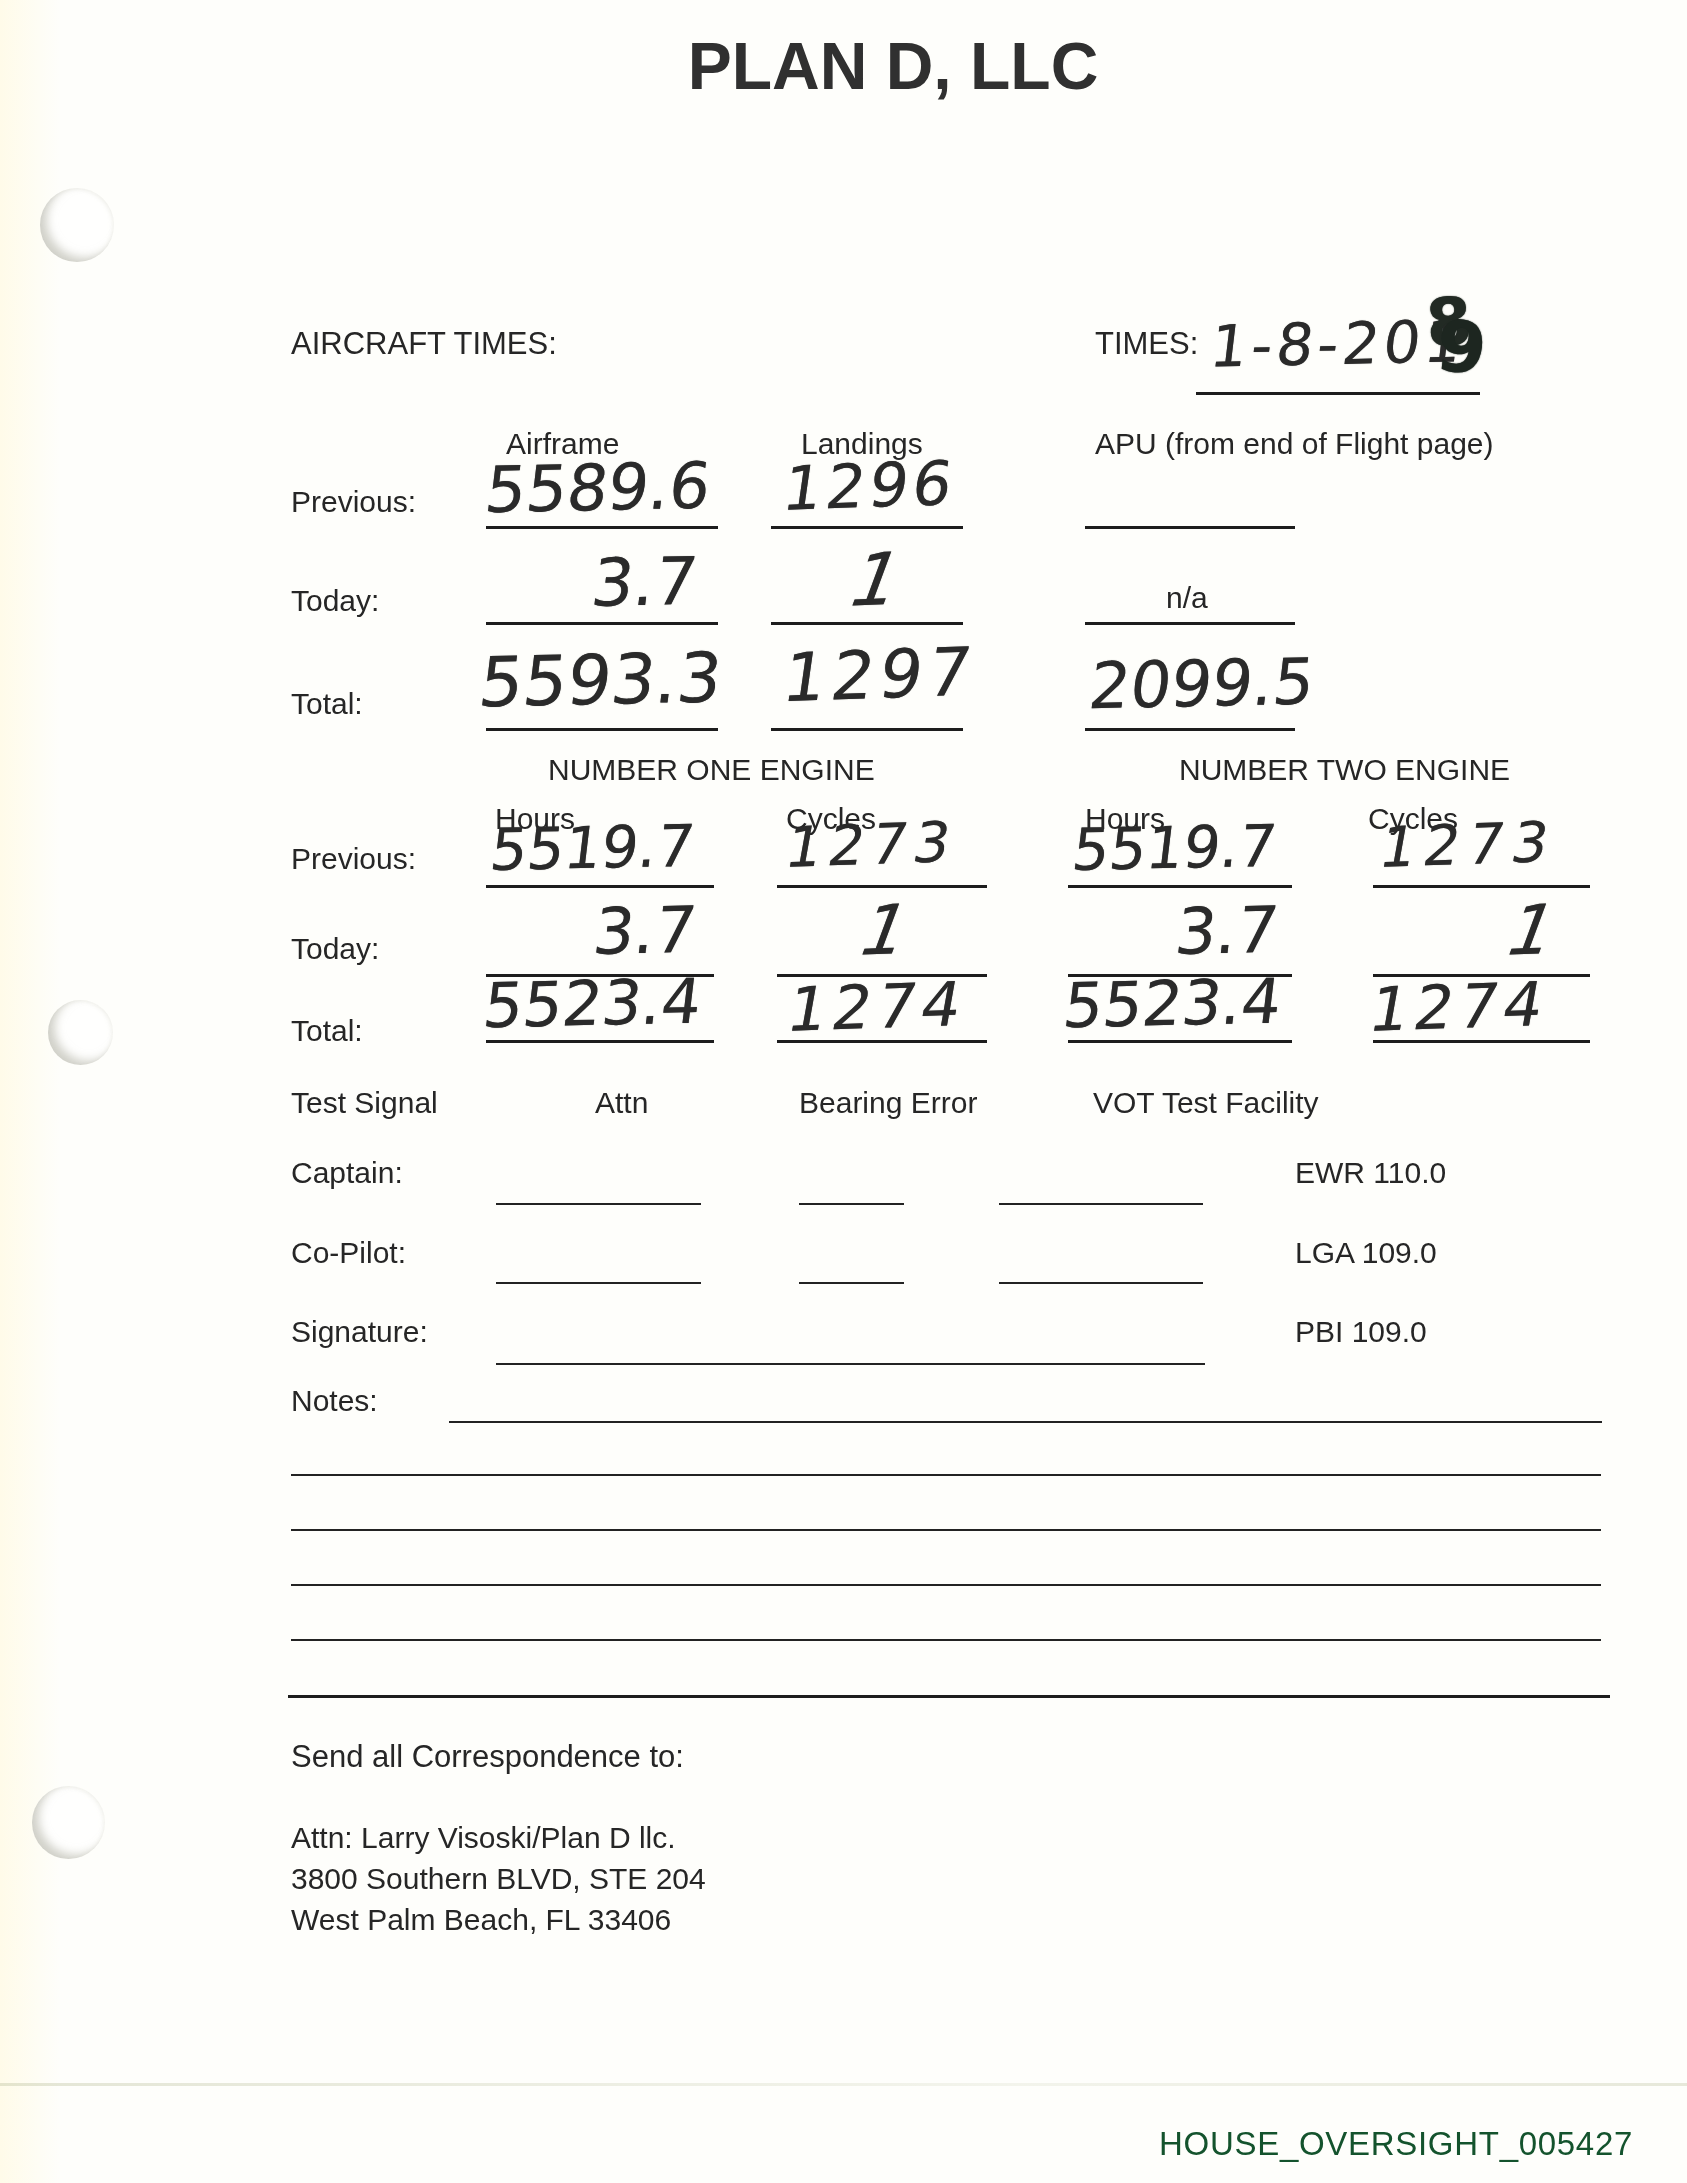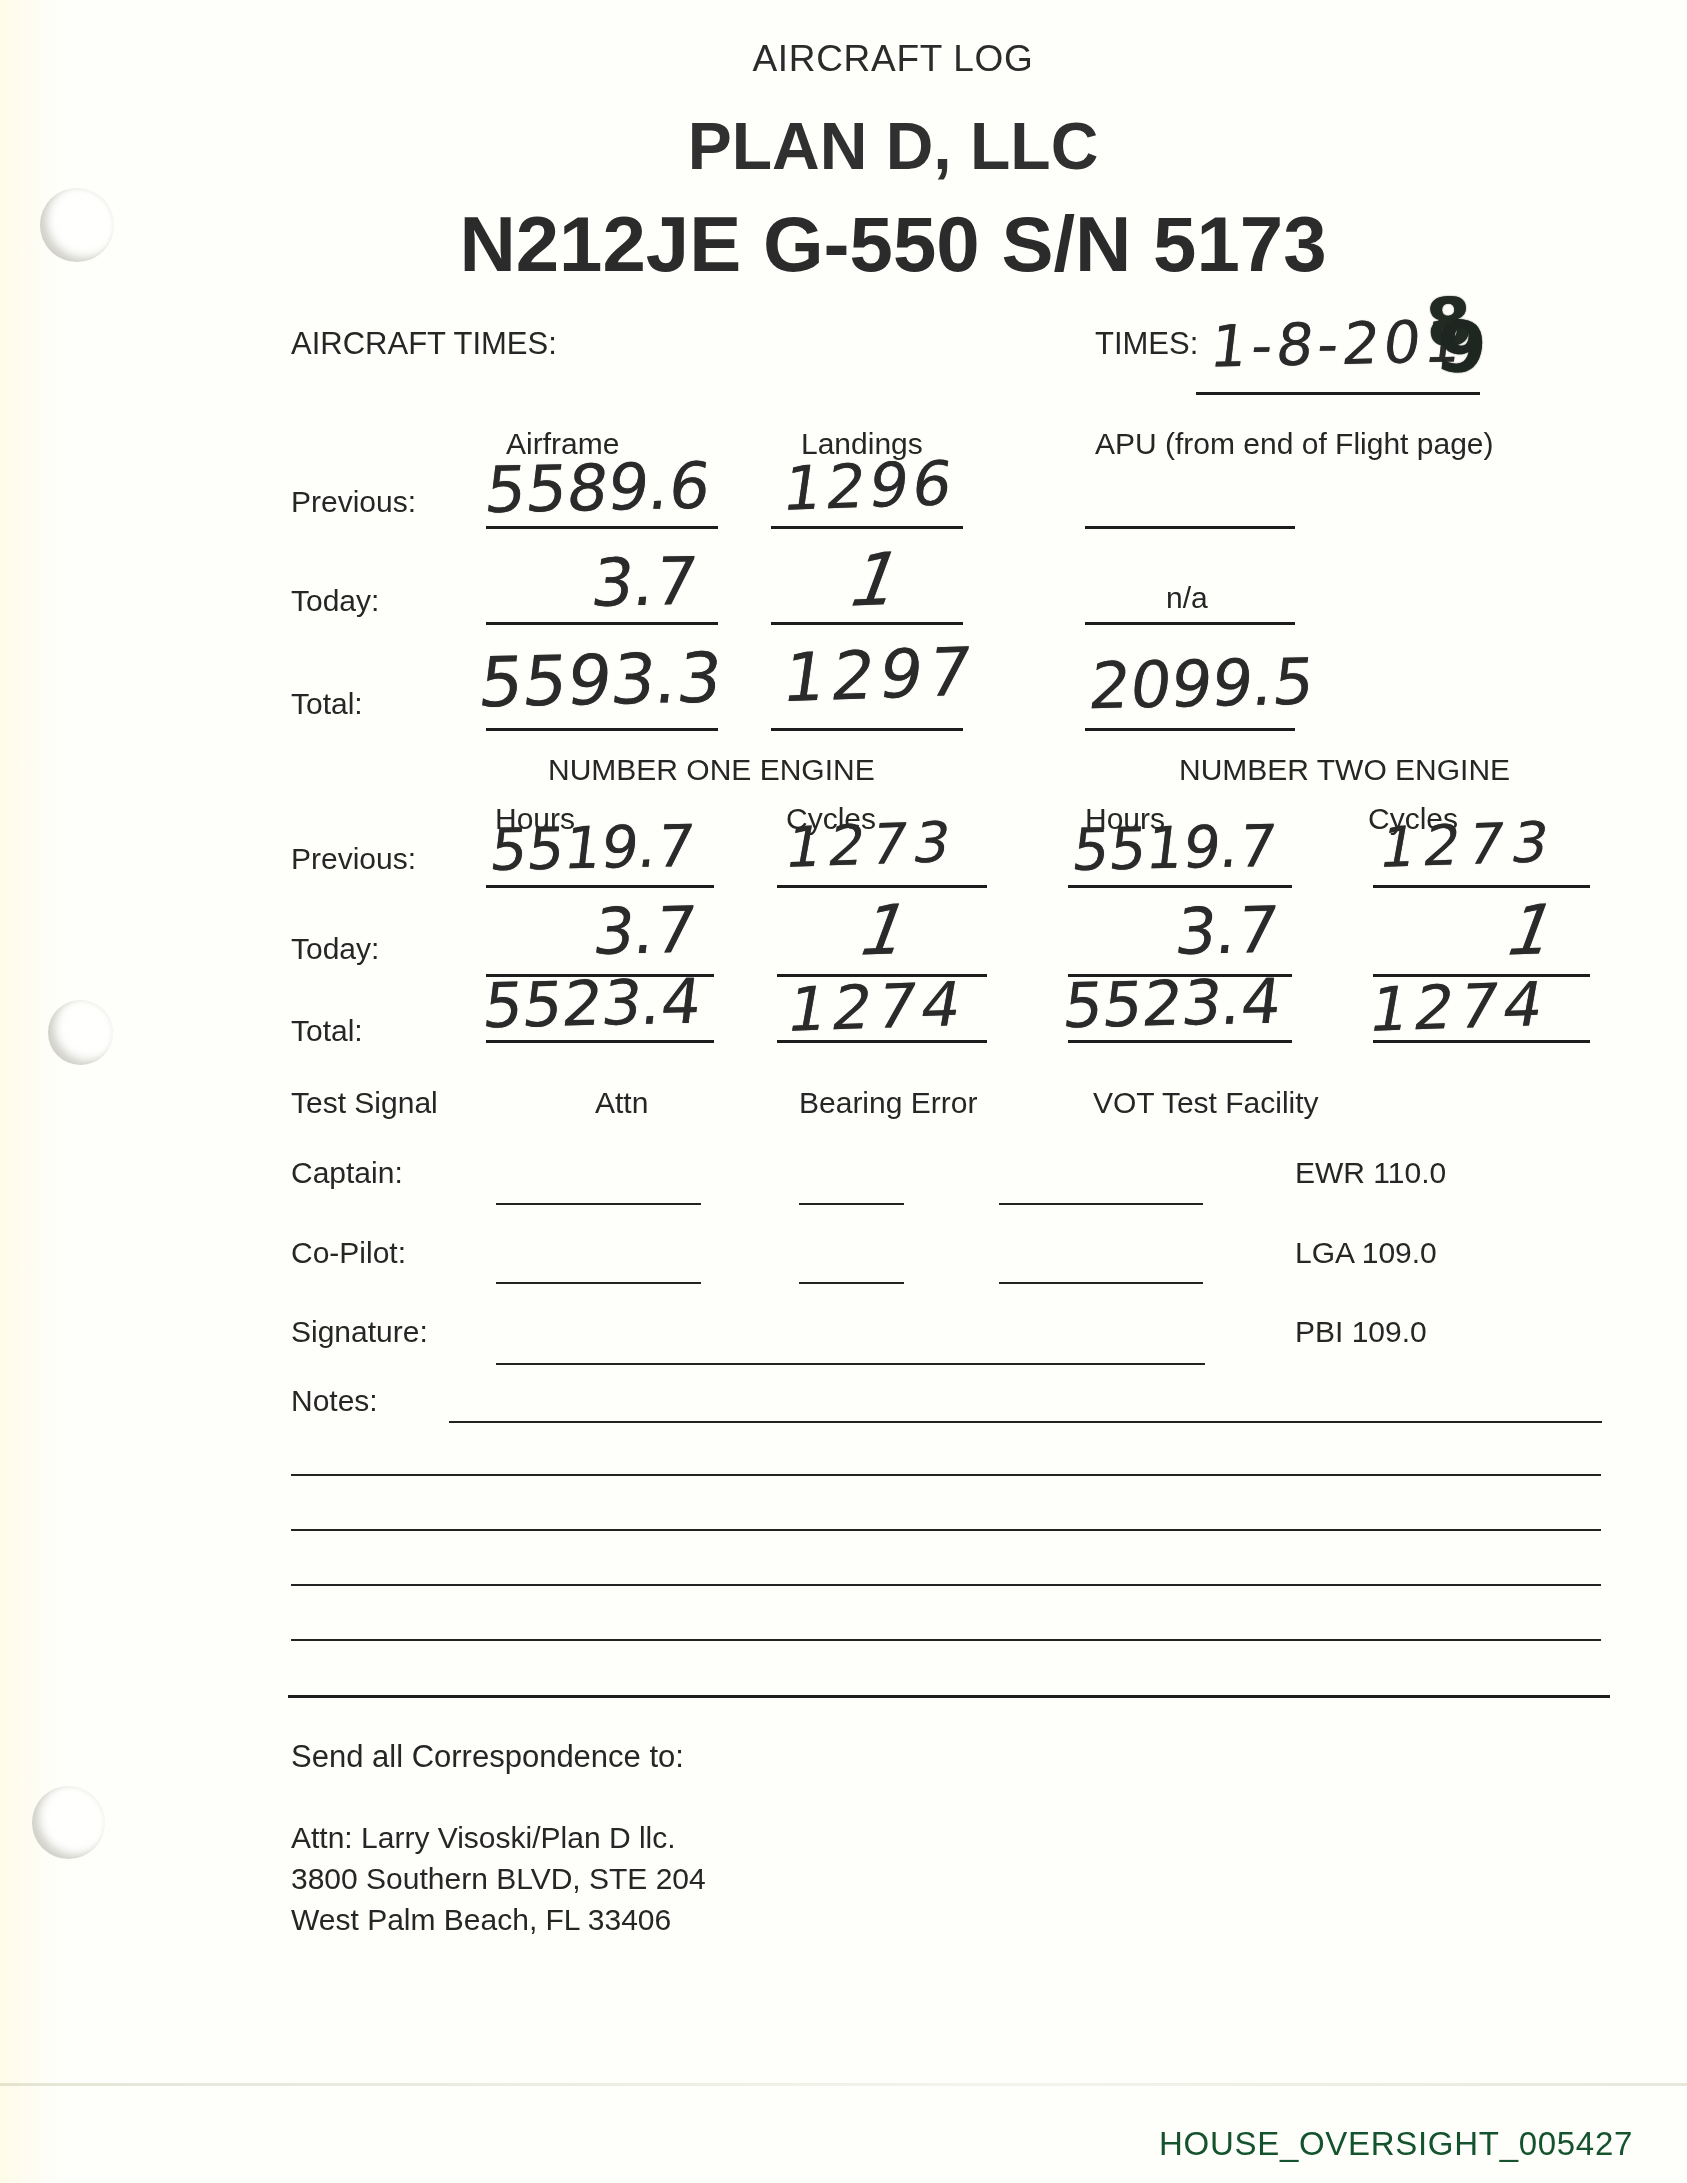--- a/index.html
+++ b/index.html
@@ -40,23 +40,21 @@
 </head>
 <body>
 
 <div class="edge-tint"></div>
 
 <div class="hole" style="left:40px;top:188px;width:74px;height:74px;"></div>
 <div class="hole" style="left:48px;top:1000px;width:65px;height:65px;"></div>
 <div class="hole" style="left:32px;top:1786px;width:73px;height:73px;"></div>
 
 <div class="hdr-wrap">
-  <span class="title-sm">AIRCRAFT LOG</span>
   <span class="title-co">PLAN D, LLC</span>
-  <span class="title-ac">N212JE G-550 S/N 5173</span>
 </div>
 
 <span class="t sec" style="left:291px;top:326px;">AIRCRAFT TIMES:</span>
 <span class="t sec" style="left:1095px;top:326px;">TIMES:</span>
 <div class="line" style="left:1196px;top:392px;width:284px;height:3.3px;"></div>
 <span class="hw" style="left:1211px;top:310px;font-size:58px;letter-spacing:4px;">1-8-201</span>
 <span class="date-under" style="left:1426px;top:284px;font-size:66px;">8</span>
 <span class="date-over" style="left:1437px;top:306px;font-size:71px;">9</span>
 
 <span class="t lbl" style="left:506px;top:427px;">Airframe</span>

